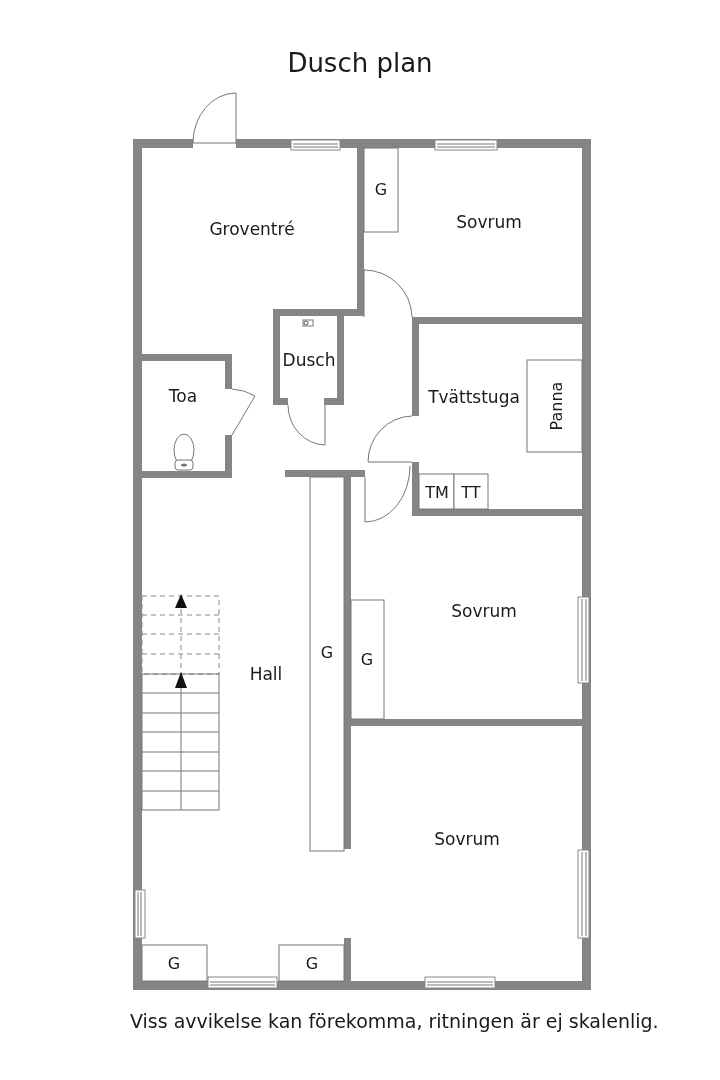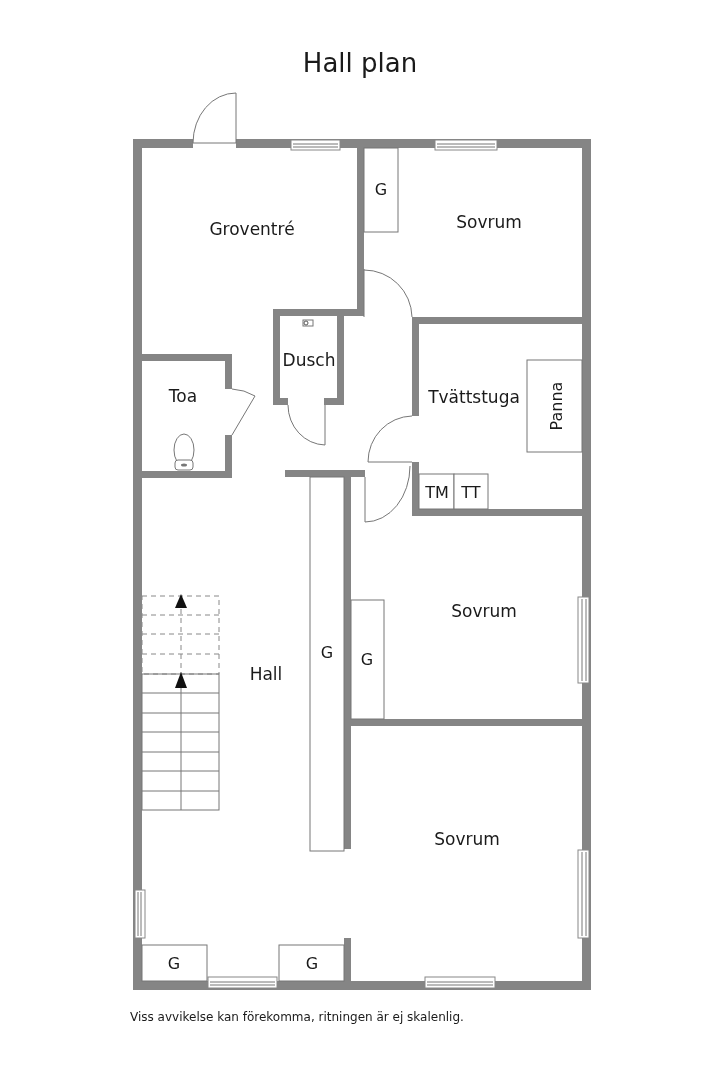--- a/index.html
+++ b/index.html
@@ -1,31 +1,31 @@
 <!DOCTYPE html>
 <html><head>
 <meta charset="utf-8">
 <style>
   html, body { margin: 0; padding: 0; background: #ffffff; }
   body { width: 720px; height: 1080px; position: relative; overflow: hidden; font-family: "DejaVu Sans", sans-serif; color: #1a1a1a; }
   .title { position: absolute; left: 0; width: 720px; top: 48px; text-align: center; font-size: 26px; color: #1a1a1a; }
-  .footnote { position: absolute; left: 130px; top: 1010px; font-size: 12px; color: #1a1a1a; }
+  .footnote { position: absolute; left: 130px; top: 1010px; font-size: 19px; color: #1a1a1a; }
   svg.plan { position: absolute; left: 0; top: 0; }
   .wall { fill: #858585; }
   .thin { stroke: #777; stroke-width: 1; fill: none; }
   .fix { stroke: #777; stroke-width: 1; fill: #fff; }
   .win { fill: #fff; stroke: #888; stroke-width: 1; }
   .lbl { font-family: "DejaVu Sans", sans-serif; font-size: 17px; fill: #1a1a1a; text-anchor: middle; dominant-baseline: middle; }
   .lbl-sm { font-family: "DejaVu Sans", sans-serif; font-size: 16px; fill: #1a1a1a; text-anchor: middle; dominant-baseline: middle; }
   .dash { stroke: #888; stroke-width: 1; stroke-dasharray: 5 4; fill: none; }
 </style>
 </head>
 <body>
 
-<div class="title">Hall plan</div>
+<div class="title">Dusch plan</div>
 
 <svg class="plan" width="720" height="1080" viewBox="0 0 720 1080">
 
   <g>
 
     <rect class="wall" x="133" y="139" width="60" height="9"></rect>
     <rect class="wall" x="236" y="139" width="355" height="9"></rect>
 
     <rect class="wall" x="133" y="139" width="9" height="851"></rect>
 

